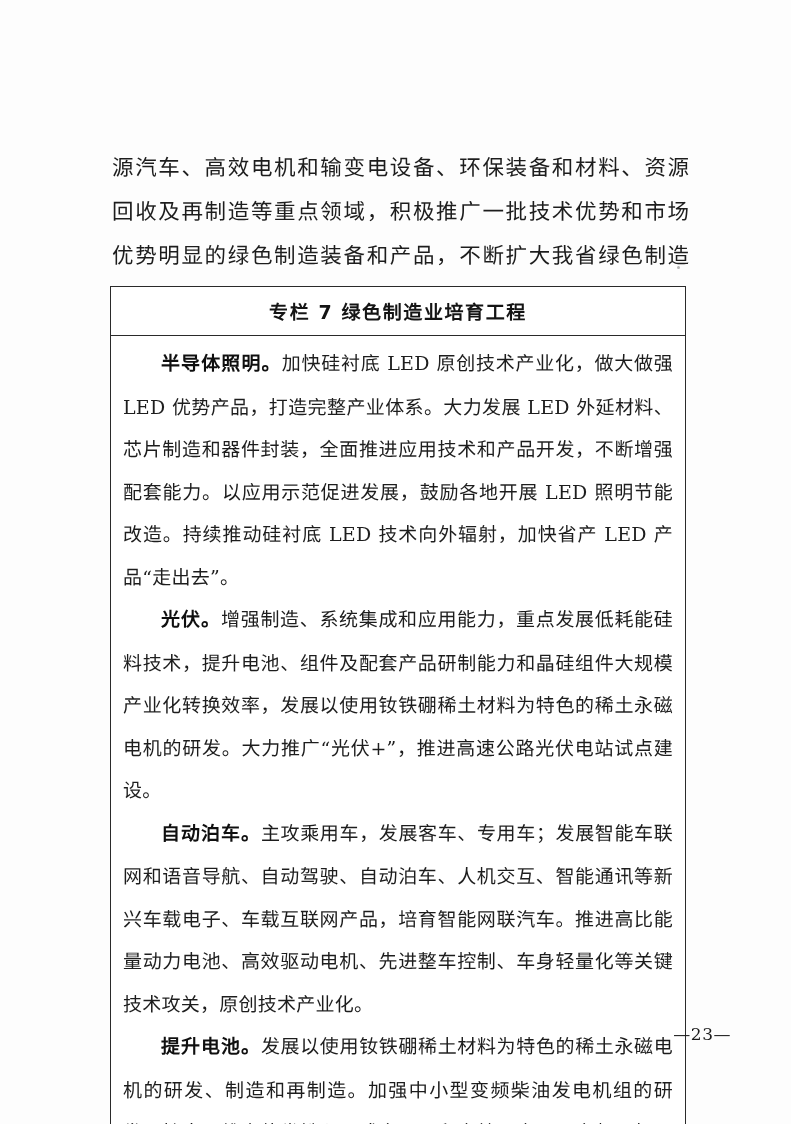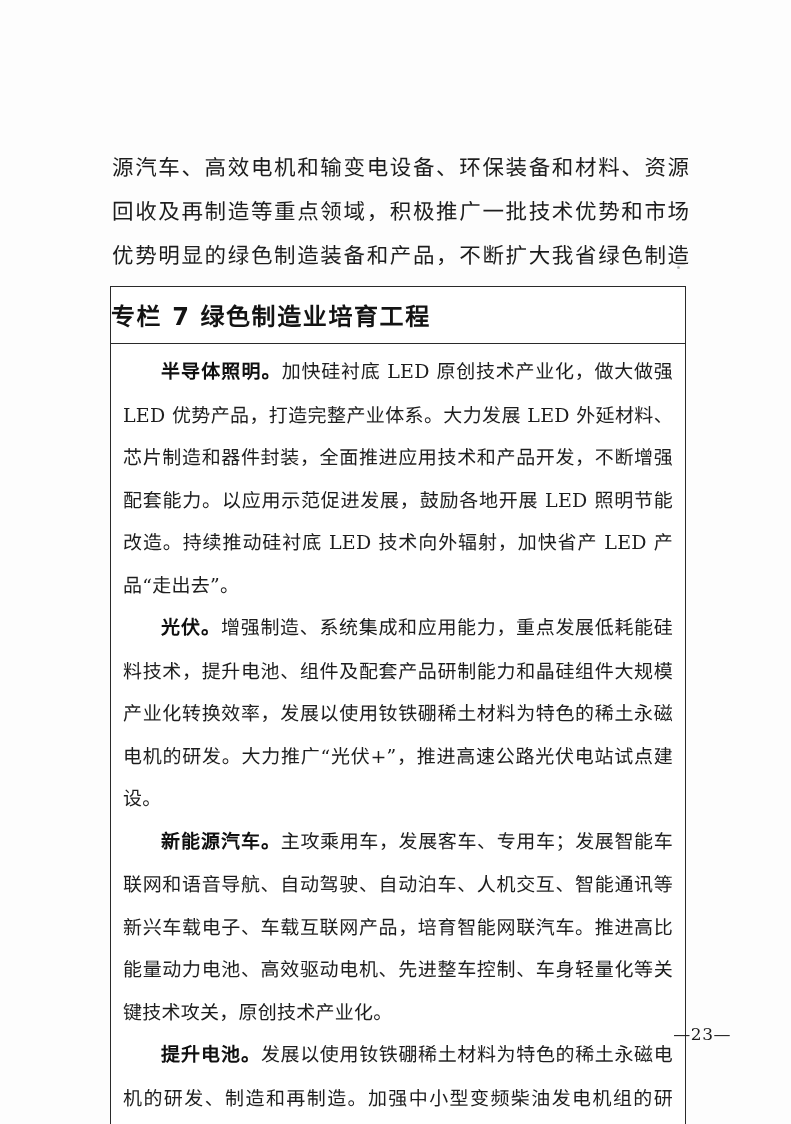--- a/index.html
+++ b/index.html
@@ -42,21 +42,22 @@
     left: 110px;
     top: 286px;
     width: 576px;
     border: 1.6px solid #2a2a2a;
     background: #ffffff;
     box-sizing: border-box;
   }
 
   .column-box-header {
     border-bottom: 1.3px solid #2a2a2a;
-    font-size: 24px;
+    text-align: center;
+    font-size: 19px;
     font-weight: bold;
     letter-spacing: 1.6px;
     padding: 10px 0 11px;
     color: #141414;
     font-family: "DejaVu Sans", "Liberation Sans", sans-serif;
   }
 
   .column-box-body {
     padding: 6px 12px 10px 12px;
   }
@@ -118,21 +119,21 @@
 
       <p class="entry">
         <span class="entry-term">半导体照明。</span><span>加快硅衬底 LED 原创技术产业化，做大做强 LED 优势产品，打造完整产业体系。大力发展 LED 外延材料、芯片制造和器件封装，全面推进应用技术和产品开发，不断增强配套能力。以应用示范促进发展，鼓励各地开展 LED 照明节能改造。持续推动硅衬底 LED 技术向外辐射，加快省产 LED 产品“走出去”。</span>
       </p>
 
       <p class="entry">
         <span class="entry-term">光伏。</span><span>增强制造、系统集成和应用能力，重点发展低耗能硅料技术，提升电池、组件及配套产品研制能力和晶硅组件大规模产业化转换效率，发展以使用钕铁硼稀土材料为特色的稀土永磁电机的研发。大力推广“光伏+”，推进高速公路光伏电站试点建设。</span>
       </p>
 
       <p class="entry">
-        <span class="entry-term">新能源汽车。</span><span>主攻乘用车，发展客车、专用车；发展智能车联网和语音导航、自动驾驶、自动泊车、人机交互、智能通讯等新兴车载电子、车载互联网产品，培育智能网联汽车。推进高比能量动力电池、高效驱动电机、先进整车控制、车身轻量化等关键技术攻关，原创技术产业化。</span>
+        <span class="entry-term">自动泊车。</span><span>主攻乘用车，发展客车、专用车；发展智能车联网和语音导航、自动驾驶、自动泊车、人机交互、智能通讯等新兴车载电子、车载互联网产品，培育智能网联汽车。推进高比能量动力电池、高效驱动电机、先进整车控制、车身轻量化等关键技术攻关，原创技术产业化。</span>
       </p>
 
       <p class="entry">
         <span class="entry-term">提升电池。</span><span>发展以使用钕铁硼稀土材料为特色的稀土永磁电机的研发、制造和再制造。加强中小型变频柴油发电机组的研发，扩大三维立体卷铁心干式变压器和高效、高压、变频三相同步电动机等设备的生产规模。</span>
       </p>
 
     </div>
   </div>
 
   <div class="page-number">—23—</div>

